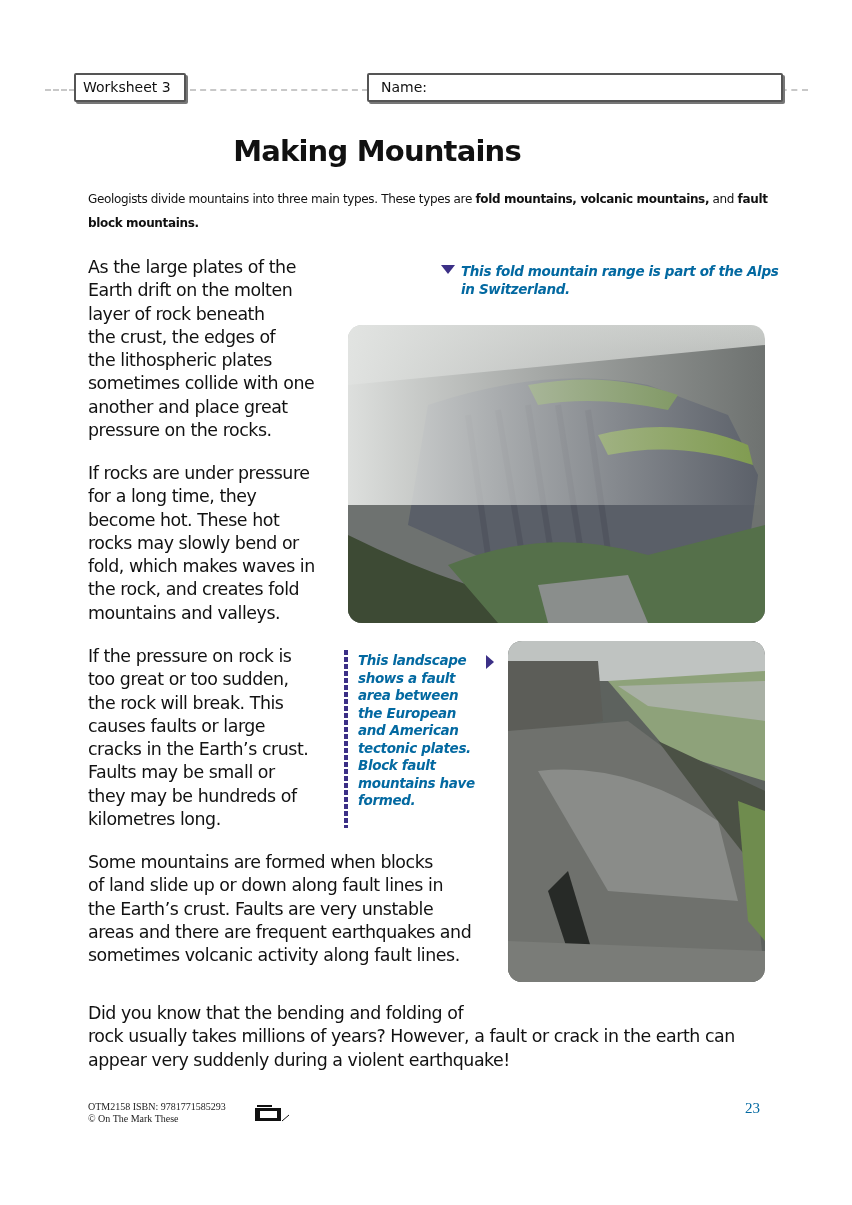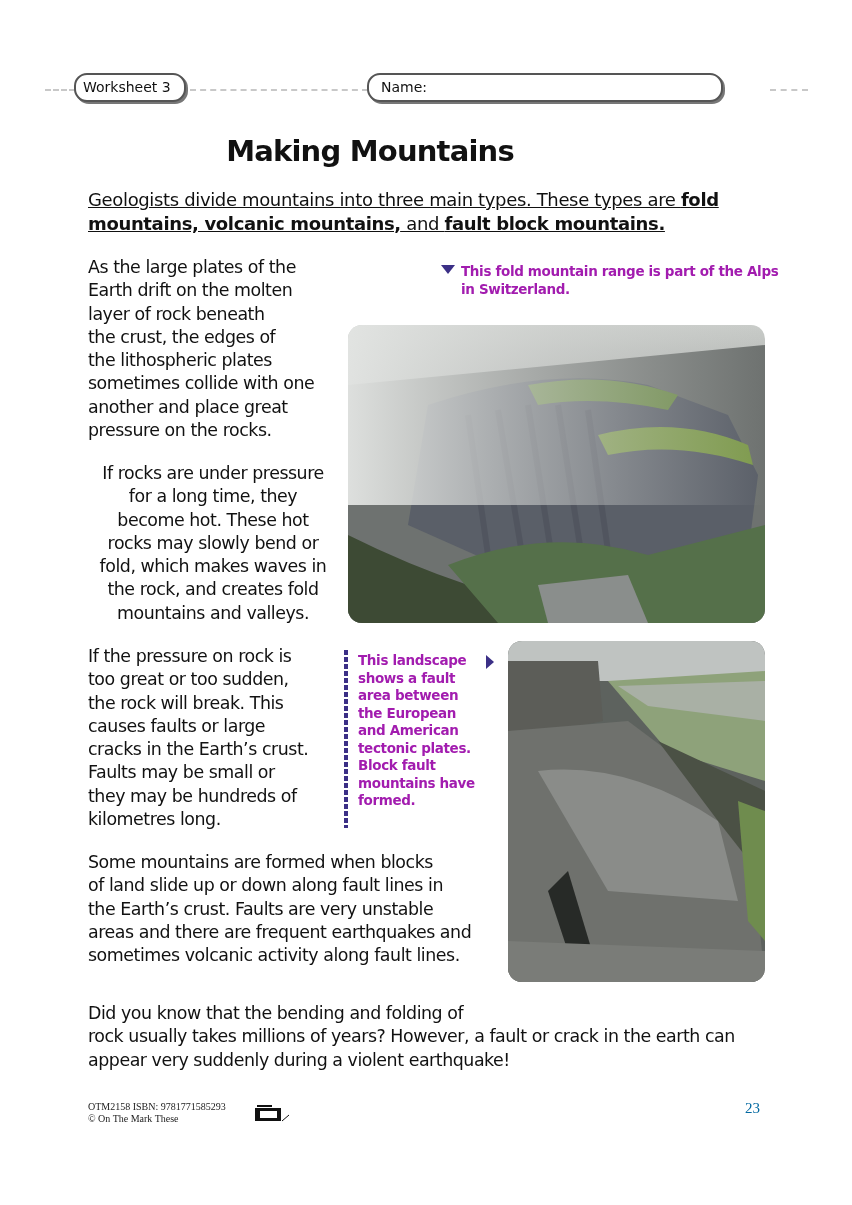--- a/index.html
+++ b/index.html
@@ -2,68 +2,68 @@
 <html><head>
 <meta charset="utf-8">
 <style>
   html, body { margin: 0; padding: 0; background: #ffffff; }
   body { width: 852px; height: 1205px; position: relative; overflow: hidden;
          font-family: "DejaVu Sans", sans-serif; color: #111; }
   .abs { position: absolute; }
 
   
   .dash { position: absolute; top: 89px; height: 0; border-top: 2px dashed #c8c8c8; }
-  .hbox { position: absolute; top: 73px; height: 29px; border: 2px solid #555; border-radius: 13px;
+  .hbox { position: absolute; top: 73px; height: 29px; border: 2px solid #555; border-radius: 2px;
           background: #fff; box-shadow: 2px 2px 0 #777; box-sizing: border-box;
           font-family: "DejaVu Sans", sans-serif; font-size: 14px; line-height: 25px; padding-left: 7px; color: #111; }
 
-  .title { position: absolute; left: 8px; width: 724px; top: 134px; text-align: center;
+  .title { position: absolute; left: 15px; width: 724px; top: 134px; text-align: center;
            font-family: "DejaVu Sans", sans-serif; font-weight: bold; font-size: 29px; letter-spacing: -0.8px; color: #111; }
 
-  .intro { position: absolute; left: 88px; top: 188px; width: 680px; font-size: 18px; line-height: 23.5px; letter-spacing: -0.35px; text-decoration: underline; }
+  .intro { position: absolute; left: 88px; top: 188px; width: 680px; font-size: 12px; line-height: 23.5px; letter-spacing: -0.35px; }
   .intro b { font-weight: bold; }
 
   .para { position: absolute; left: 88px; font-size: 17.4px; line-height: 23.3px; letter-spacing: -0.45px; white-space: pre-line; }
 
-  .cap { position: absolute; font-size: 13.5px; line-height: 17.5px; letter-spacing: -0.35px; font-weight: bold; color: #a21caf; white-space: pre-line; }
+  .cap { position: absolute; font-size: 13.5px; line-height: 17.5px; letter-spacing: -0.35px; font-weight: bold; color: #0369a1; white-space: pre-line; font-style: italic; }
 
   .photo { position: absolute; border-radius: 14px; overflow: hidden; }
 
   .footer-small { position: absolute; left: 88px; top: 1101px; font-family: "Liberation Serif", serif; font-size: 10px; line-height: 12px; color: #222; }
   .pagenum { position: absolute; left: 745px; top: 1100px; font-family: "Liberation Serif", serif; font-size: 15px; color: #0369a1; }
 </style>
 </head>
 <body>
 
 <div class="dash" style="left:45px;width:30px;"></div>
 <div class="dash" style="left:190px;width:178px;"></div>
 <div class="dash" style="left:770px;width:38px;"></div>
 
 <div class="hbox" style="left:74px;width:112px;">
   <span>Worksheet 3</span>
 </div>
-<div class="hbox" style="left:367px;width:356px;padding-left:12px;">
+<div class="hbox" style="left:367px;width:416px;padding-left:12px;">
   <span>Name:</span>
 </div>
 
 <div class="title">Making Mountains</div>
 
 <div class="intro">
   <span>Geologists divide mountains into three main types. These types are </span><b>fold mountains, volcanic mountains,</b><span> and </span><b>fault block mountains.</b>
 </div>
 
 <div class="para" style="top:256px;width:250px;"> As the large plates of the
 Earth drift on the molten
 layer of rock beneath
 the crust, the edges of
 the lithospheric plates
 sometimes collide with one
 another and place great
 pressure on the rocks.</div>
-<div class="para" style="top:462px;width:250px;text-align:center;">If rocks are under pressure
+<div class="para" style="top:462px;width:250px;">If rocks are under pressure
 for a long time, they
 become hot. These hot
 rocks may slowly bend or
 fold, which makes waves in
 the rock, and creates fold
 mountains and valleys.</div>
 <div class="para" style="top:645px;width:250px;">If the pressure on rock is
 too great or too sudden,
 the rock will break. This
 causes faults or large

